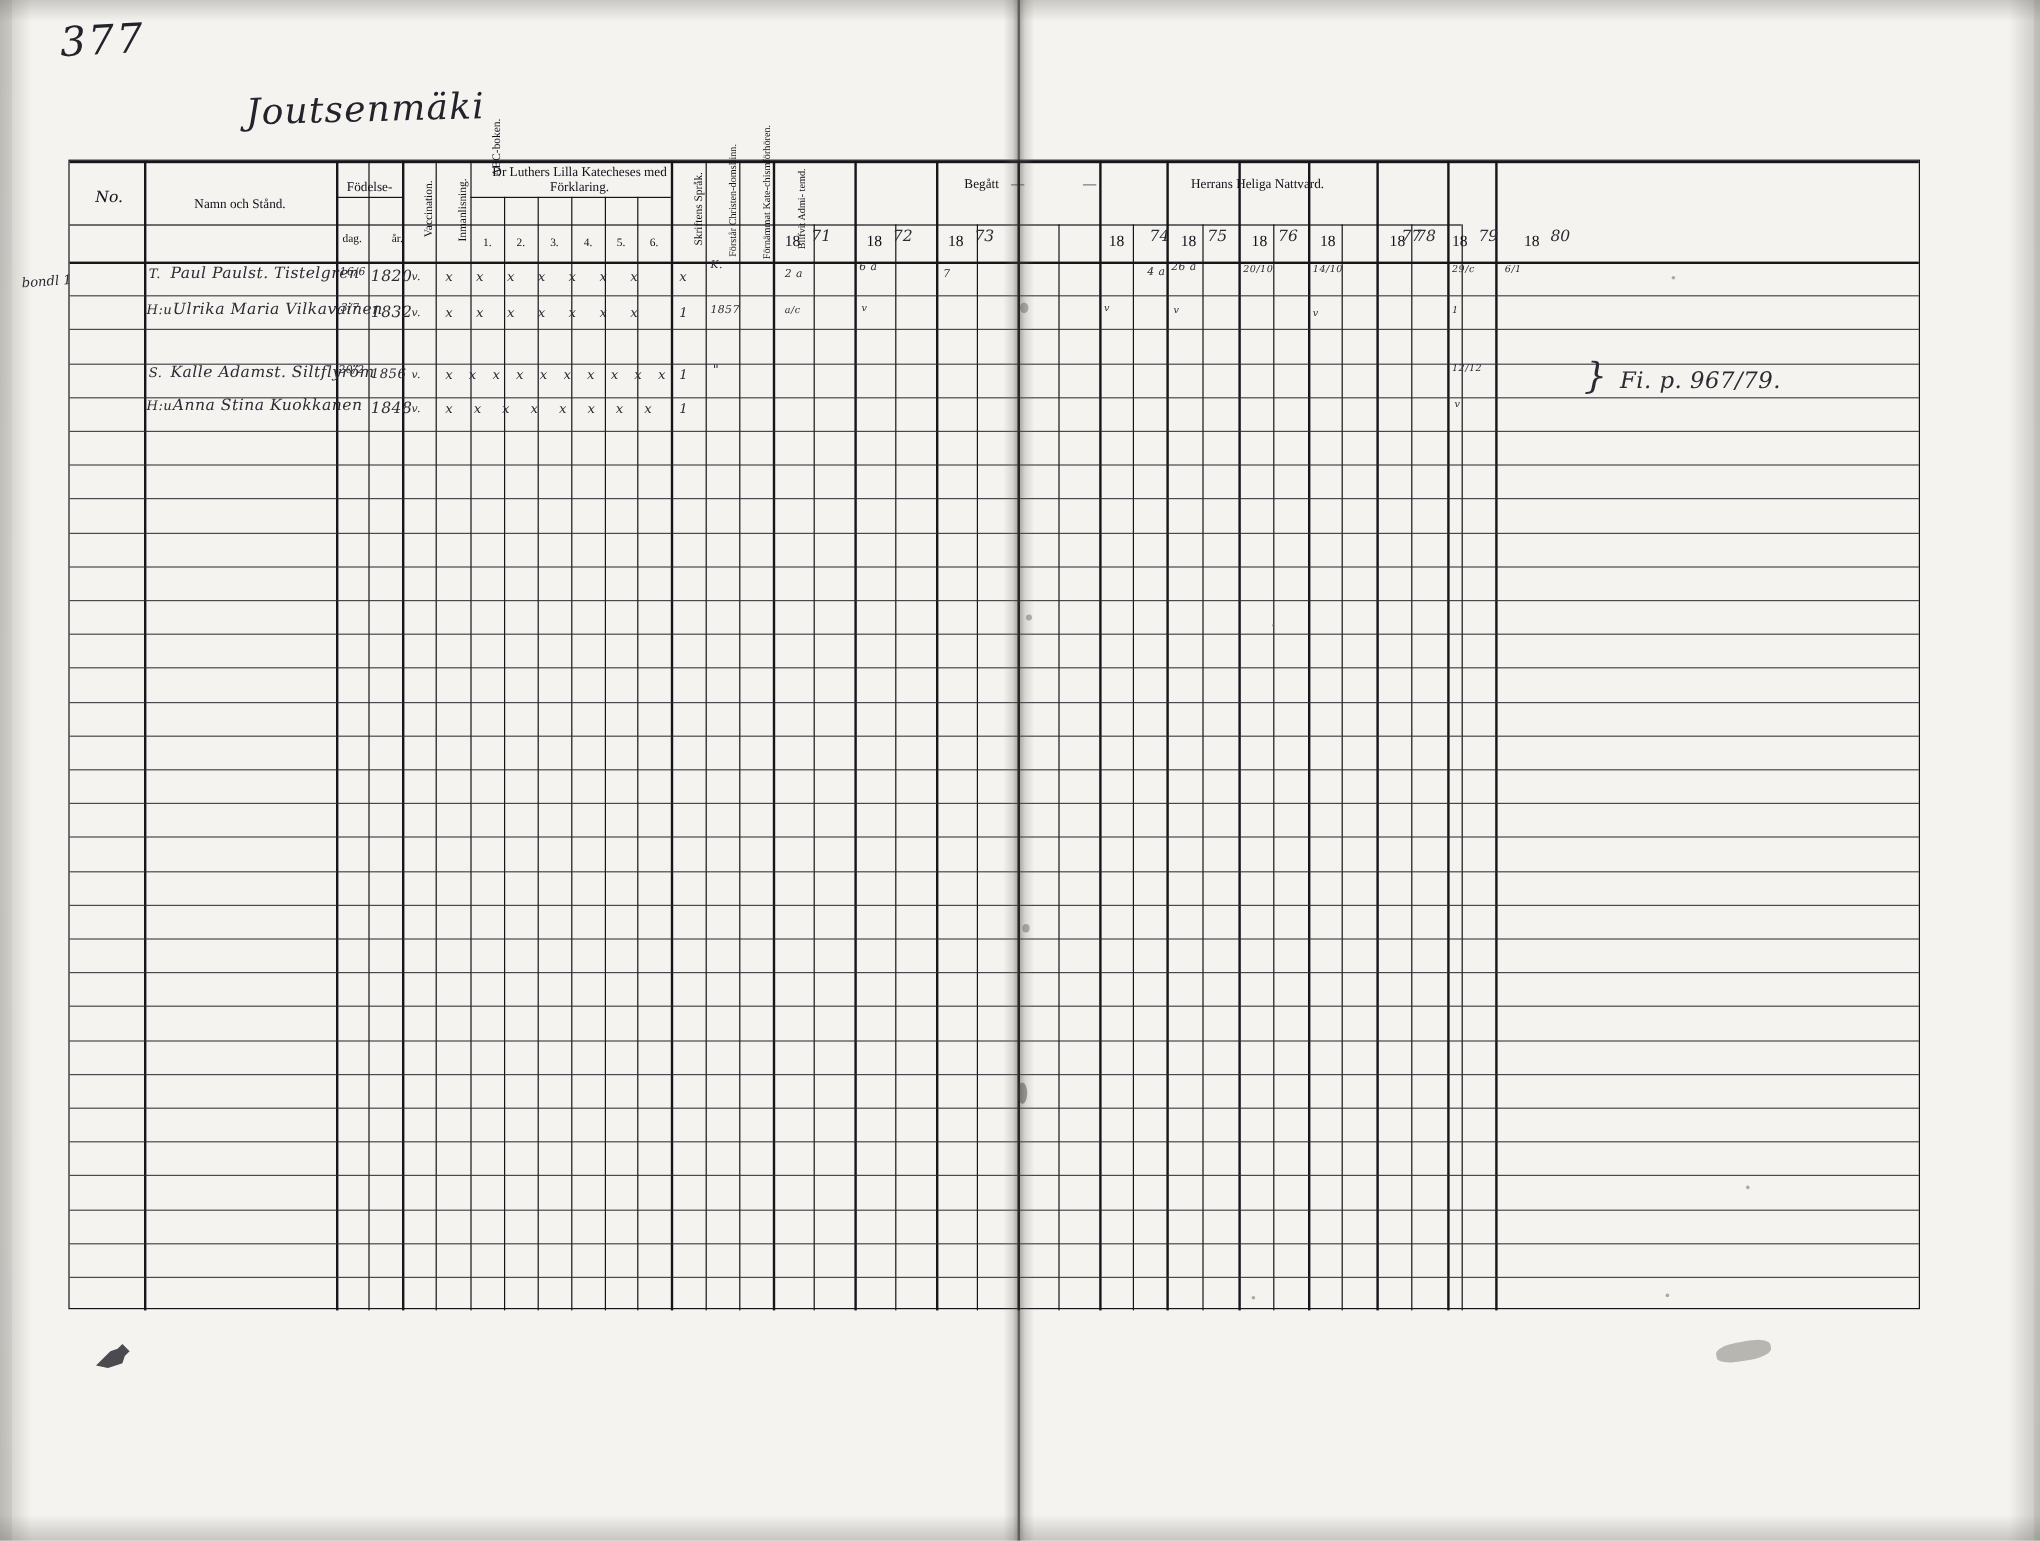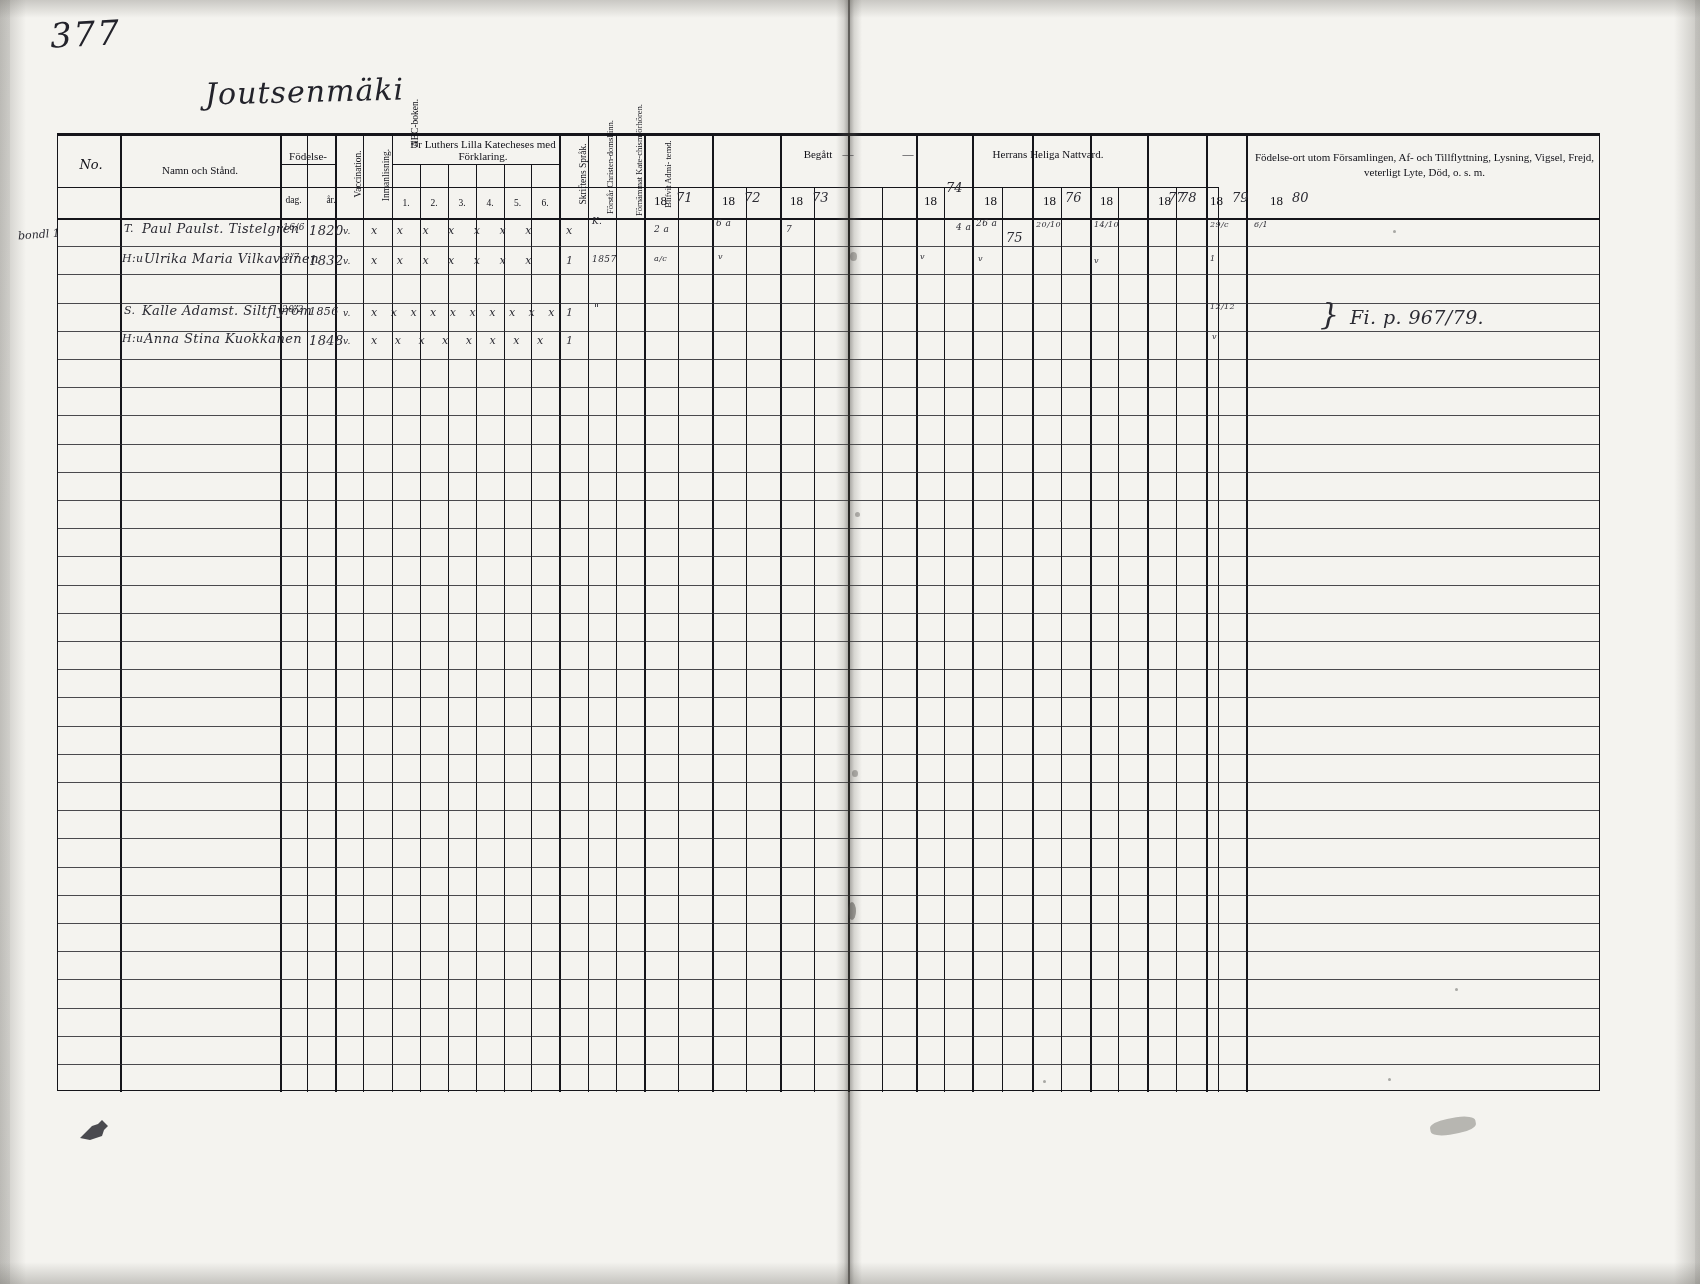--- a/index.html
+++ b/index.html
@@ -225,32 +225,31 @@
     <div class="vert" style="left:520px;top:80px;width:80px;">Skriftens Språk.</div>
     <div class="vert" style="left:548px;top:80px;width:80px;font-size:8.5px;">Förstår Christen-domsllinn.</div>
     <div class="vert" style="left:577px;top:82px;width:82px;font-size:8.5px;">Förnämmat Kate-chismförhören.</div>
     <div class="vert" style="left:606px;top:80px;width:80px;font-size:8.5px;">Blifvit Admi- temd.</div>
 
     <div class="hd" style="left:700px;top:14px;width:120px;">Begått</div>
     <div class="hd" style="left:770px;top:14px;width:40px;">—</div>
     <div class="hd" style="left:830px;top:14px;width:40px;">—</div>
     <div class="hd" style="left:860px;top:14px;width:260px;">Herrans Heliga Nattvard.</div>
 
-    <div id="rightcap" style="left:1194px;top:16px;width:345px;">Födelse-ort utom Församlingen, Af- och Tillflyttning, Lysning, Vigsel, Frejd, veterligt Lyte, Död, o. s. m.</div>
 
     <div class="yr" style="left:596px;top:59px;">18</div>
     <div class="yrh" style="left:618px;top:56px;">71</div>
     <div class="yr" style="left:664px;top:59px;">18</div>
     <div class="yrh" style="left:686px;top:56px;">72</div>
     <div class="yr" style="left:732px;top:59px;">18</div>
     <div class="yrh" style="left:754px;top:56px;">73</div>
     <div class="yr" style="left:866px;top:59px;">18</div>
-    <div class="yrh" style="left:888px;top:46px;">74</div>
+    <div class="yrh" style="left:888px;top:56px;padding-left:12px;">74</div>
     <div class="yr" style="left:926px;top:59px;">18</div>
-    <div class="yrh" style="left:948px;top:56px;margin-top:40px;">75</div>
+    <div class="yrh" style="left:948px;top:56px;">75</div>
     <div class="yr" style="left:985px;top:59px;">18</div>
     <div class="yrh" style="left:1007px;top:56px;">76</div>
     <div class="yr" style="left:1042px;top:59px;">18</div>
     <div class="yrh" style="left:1064px;top:56px;margin-left:46px;">77</div>
     <div class="yr" style="left:1100px;top:59px;">18</div>
     <div class="yrh" style="left:1122px;top:56px;">78</div>
     <div class="yr" style="left:1152px;top:59px;">18</div>
     <div class="yrh" style="left:1174px;top:56px;">79</div>
     <div class="yr" style="left:1212px;top:59px;">18</div>
     <div class="yrh" style="left:1234px;top:56px;">80</div>

